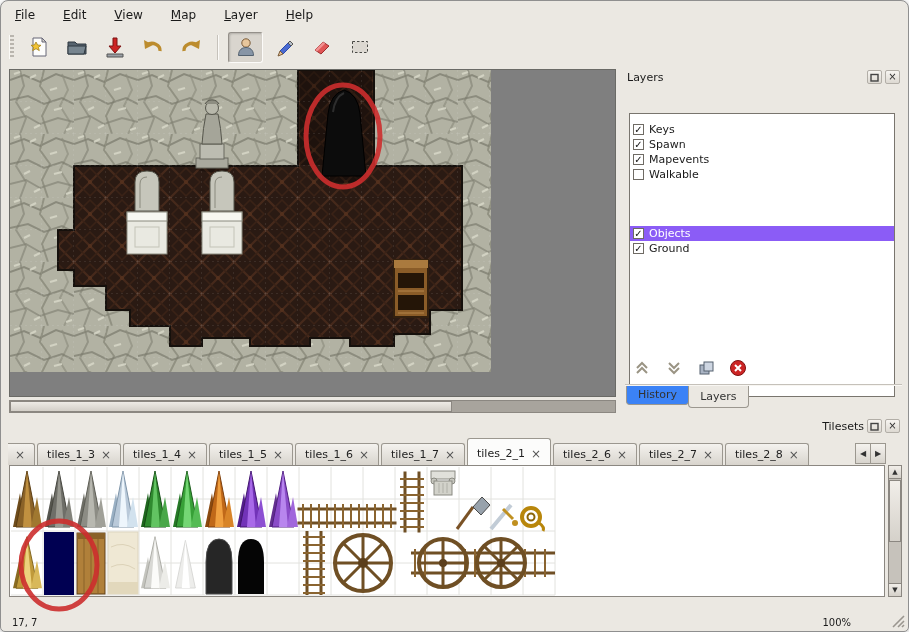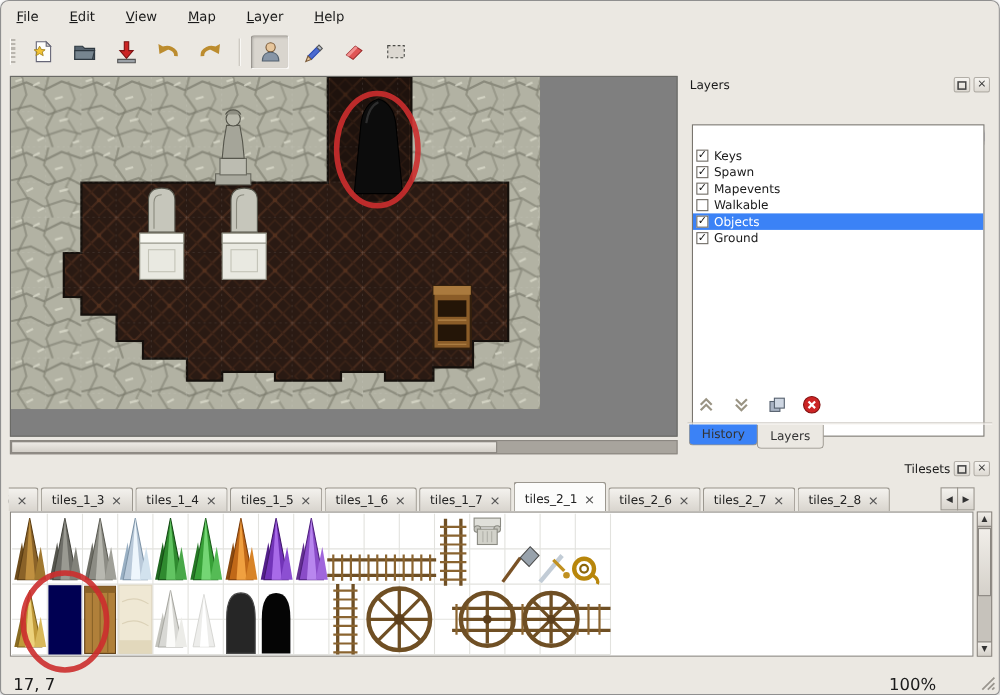--- a/index.html
+++ b/index.html
@@ -33,23 +33,23 @@
             border:1px solid #b2aea7;background:linear-gradient(#f7f5f1,#ddd9d2);border-radius:2px;font-size:10px;line-height:1;color:#333;}
 
   
   .layers-dock{position:absolute;left:622px;top:68px;width:281px;height:341px;}
   .opacity-row{position:absolute;left:6px;top:22px;right:9px;height:18px;display:flex;align-items:center;margin-top:24px;}
   .opacity-label{margin-right:7px;}
   .opacity-slider{position:relative;flex:1;height:9px;background:#2334c4;border:1px solid #16207e;border-radius:1px;}
   .opacity-handle{position:absolute;right:-1px;top:-4px;width:23px;height:16px;display:flex;gap:2px;align-items:center;justify-content:center;
                   background:linear-gradient(#f3f0ea,#d3cfc7);border:1px solid #8b8781;border-radius:2px;}
   .opacity-handle i{width:1px;height:8px;background:#98948d;border-right:1px solid #fff;}
-  .layer-list{position:absolute;left:6px;top:44px;right:9px;height:284px;background:#fff;border:1px solid #79756e;padding-top:20px;overflow:hidden;}
+  .layer-list{position:absolute;left:6px;top:44px;right:9px;height:284px;background:#fff;border:1px solid #79756e;padding-top:8px;overflow:hidden;}
   .layer-row{display:flex;align-items:center;height:15px;padding-left:3px;gap:5px;}
-  .layer-row.selected{background:#3b82f6;color:#fff;}
+  .layer-row.selected{background:#8b5cf6;color:#fff;margin-top:44px;}
   .checkbox{width:11px;height:11px;background:#fff;border:1px solid #6f6b64;display:flex;align-items:center;justify-content:center;
             font-size:10px;font-weight:bold;color:#111;flex:0 0 auto;line-height:1;}
   .checkbox.checked::after{content:"✓";}
   .layer-actions{position:absolute;left:10px;top:287px;height:26px;display:flex;align-items:center;gap:14px;}
   .dock-sep{position:absolute;left:2px;right:2px;top:315px;border-top:1px solid #c5c1ba;border-bottom:1px solid #f8f6f2;}
   .dock-tabs{position:absolute;left:3px;top:317px;height:24px;display:flex;align-items:flex-start;}
   .dock-tab{font-size:11px;padding:2px 11px 0;border:1px solid #9b978f;border-top:none;background:#3b82f6;color:#333;
             margin-right:-1px;border-radius:0 0 4px 4px;height:19px;}
   .dock-tab.active{background:#ebe8e2;height:22px;padding-top:4px;position:relative;z-index:2;}
 
@@ -67,21 +67,21 @@
   .ts-content{position:absolute;left:3px;top:47px;width:876px;height:132px;background:#fff;border:1px solid #8b8781;}
   .ts-content svg{overflow:visible;display:block;margin:1px 0 0 1px;}
   .ts-vscroll{position:absolute;right:2px;top:47px;width:14px;height:132px;background:#c6c2bb;border:1px solid #8b8781;}
   .vs-btn{position:absolute;left:0;width:12px;height:13px;background:linear-gradient(#f1eee9,#d5d1ca);
           font-size:7px;display:flex;align-items:center;justify-content:center;color:#333;}
   .vs-up{top:0;border-bottom:1px solid #8b8781;}
   .vs-down{bottom:0;border-top:1px solid #8b8781;}
   .vs-thumb{position:absolute;left:0;top:14px;width:12px;height:62px;background:linear-gradient(#f1eee9,#d5d1ca);border:1px solid #8b8781;}
 
   
-  .statusbar{position:absolute;left:0;right:0;bottom:0;height:18px;display:flex;align-items:center;padding:0 11px;font-size:15px;}
+  .statusbar{position:absolute;left:0;right:0;bottom:0;height:18px;display:flex;align-items:center;padding:0 11px;font-size:10px;}
   .sb-left{flex:1;}
   .sb-zoom{margin-right:46px;}
   .resize-grip{position:absolute;right:3px;bottom:3px;}
 </style>
 </head>
 <body>
 
 <div class="window">
 
   <div class="menubar">

